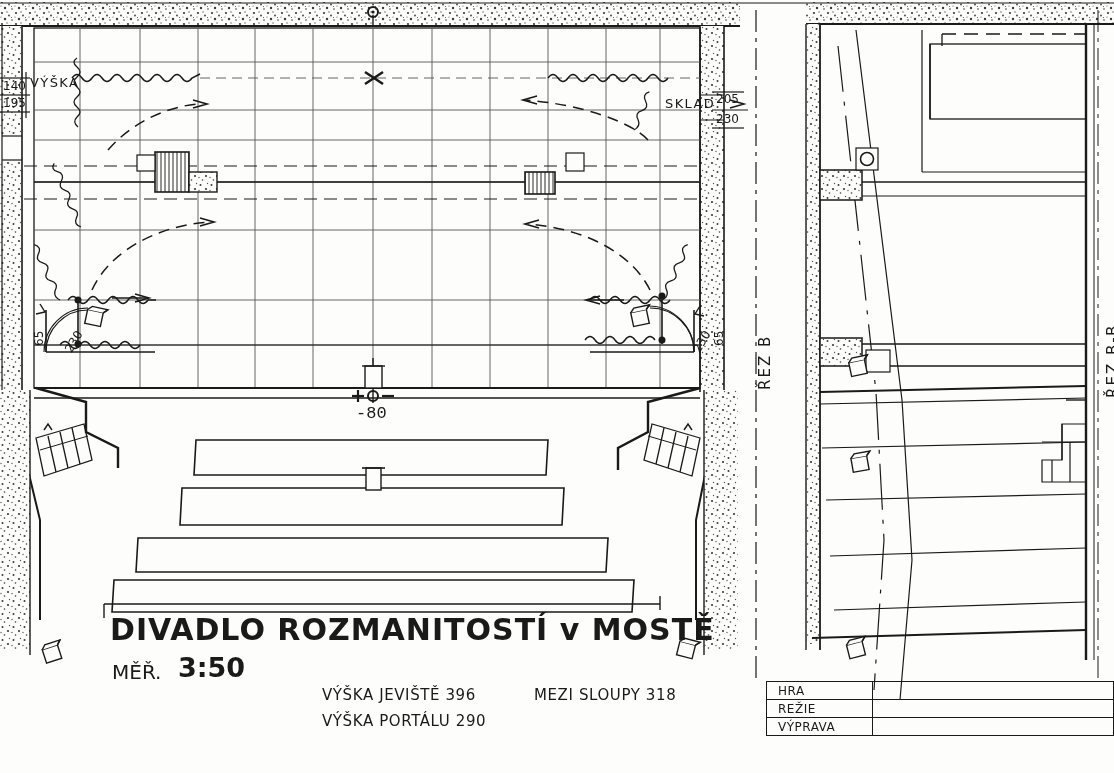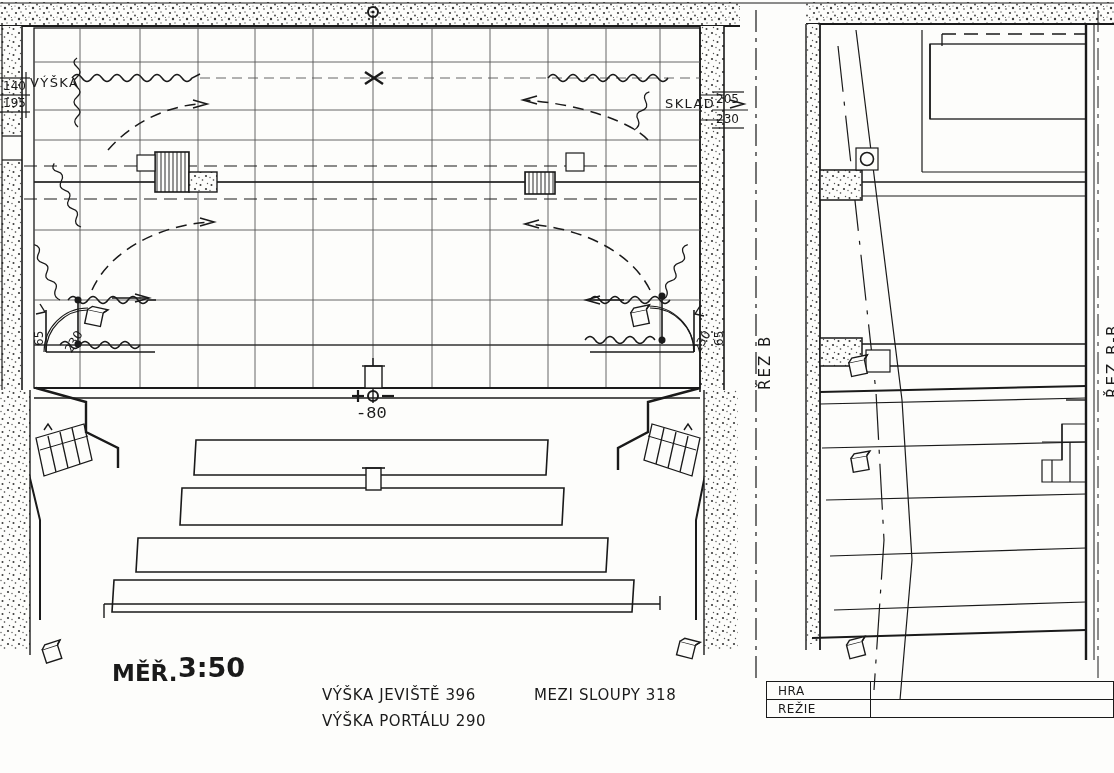--- a/index.html
+++ b/index.html
@@ -1,21 +1,21 @@
 <!DOCTYPE html>
 <html><head>
 <meta charset="utf-8">
 <style>
   html,body{margin:0;padding:0;background:#ffffff;}
   body{font-family:"Liberation Sans",sans-serif;}
   #sheet{position:relative;width:1114px;height:773px;background:#fdfdfb;overflow:hidden;}
   #sheet svg{position:absolute;left:0;top:0;}
   .txt{position:absolute;color:#1a1a1a;white-space:nowrap;}
   .title{font-family:"DejaVu Sans",sans-serif;font-weight:bold;font-size:30px;letter-spacing:1px;}
-  .scaleword{font-family:"DejaVu Sans",sans-serif;font-weight:bold;font-size:23px;}
+  .scaleword{font-family:"DejaVu Sans",sans-serif;font-weight:normal;font-size:20px;}
   .scalenum{font-family:"DejaVu Sans",sans-serif;font-weight:bold;font-size:27px;}
   .spec{font-family:"DejaVu Sans",sans-serif;font-size:15px;letter-spacing:.6px;}
   .dim{font-family:"DejaVu Sans",sans-serif;font-size:12px;}
   .roomlbl{font-family:"DejaVu Sans",sans-serif;font-size:13px;letter-spacing:1.4px;}
   .vert{transform-origin:0 0;}
   .sectlbl{font-family:"DejaVu Sans",sans-serif;font-size:15px;letter-spacing:2px;}
   .tbl{position:absolute;border-collapse:collapse;}
   .tbl td{border:1px solid #1a1a1a;height:17px;font-family:"DejaVu Sans",sans-serif;font-size:12px;padding:0 11px;letter-spacing:.5px;color:#1a1a1a;}
   .tbl td.lbl{width:88px;}
   .tbl td.val{width:255px;}
@@ -364,33 +364,38 @@
 <div class="txt dim vert" style="left:62px;top:348px;transform:rotate(-60deg);">230</div>
 <div class="txt dim vert" style="left:32px;top:346px;transform:rotate(-90deg);">65</div>
 <div class="txt dim vert" style="left:690px;top:348px;transform:rotate(-60deg);">230</div>
 <div class="txt dim vert" style="left:712px;top:346px;transform:rotate(-90deg);">65</div>
 
 <div class="txt" style="left:356px;top:404px;font-family:Liberation Mono, monospace;font-size:17px;">-80</div>
 
 <div class="txt sectlbl vert" style="left:756px;top:390px;transform:rotate(-90deg);">ŘEZ B</div>
 <div class="txt sectlbl vert" style="left:1104px;top:398px;transform:rotate(-90deg);">ŘEZ B-B</div>
 
+<div class="txt title" style="left:110px;top:612px;">DIVADLO ROZMANITOSTÍ v MOSTĚ</div>
 <div class="txt scaleword" style="left:112px;top:660px;">MĚŘ.</div>
 <div class="txt scalenum" style="left:178px;top:652px;">3:50</div>
 
 <div class="txt spec" style="left:322px;top:686px;">VÝŠKA JEVIŠTĚ 396</div>
 <div class="txt spec" style="left:534px;top:686px;">MEZI SLOUPY 318</div>
 <div class="txt spec" style="left:322px;top:712px;">VÝŠKA PORTÁLU 290</div>
 
 <table class="tbl" style="left:766px;top:681px;">
   <tbody>
     <tr>
       <td class="lbl">HRA</td>
       <td class="val"></td>
     </tr>
     <tr>
       <td class="lbl">REŽIE</td>
       <td class="val"></td>
     </tr>
+    <tr>
+      <td class="lbl">VÝPRAVA</td>
+      <td class="val"></td>
+    </tr>
   </tbody>
 </table>
 
 </div>
 
 </body></html>

